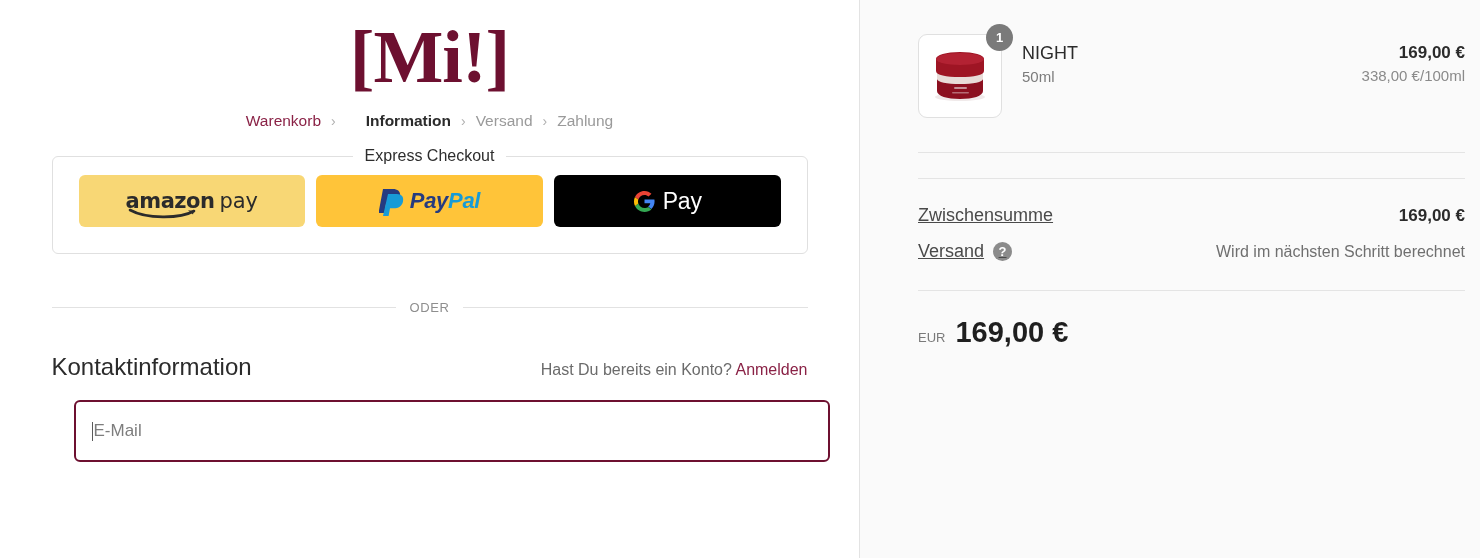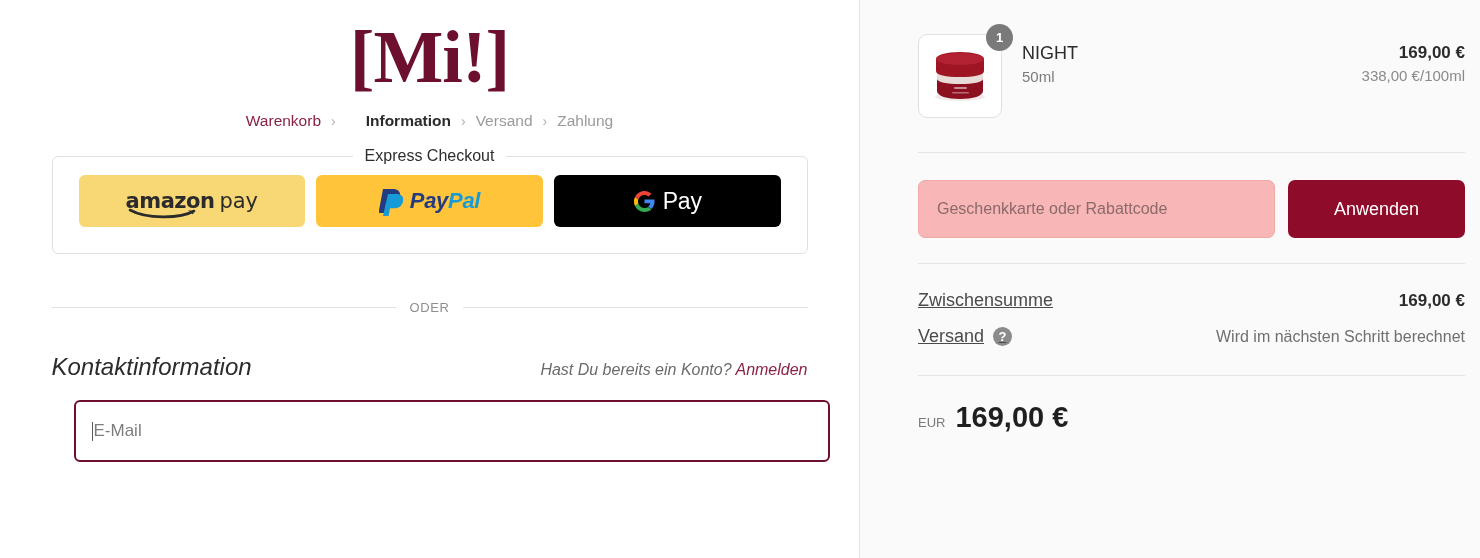--- a/index.html
+++ b/index.html
@@ -101,21 +101,20 @@
     margin-top: 46px;
     color: #8e8e8e; font-size: 13px; letter-spacing: 0.6px;
   }
   .oder::before, .oder::after {
     content: ""; flex: 1; height: 1px; background: #e2e2e2;
   }
 
   .contact-head {
     display: flex; align-items: baseline; justify-content: space-between;
     margin-top: 38px;
-    font-style: italic;
   }
   .contact-title { font-size: 24px; color: #2b2b2b; font-weight: 400; }
   .contact-login { font-size: 16px; color: #6b6b6b; }
   .contact-login a { color: #8a2246; text-decoration: none; margin-top: 12px; }
 
   .email-field {
     margin-top: 19px;
     height: 62px; width: 100%;
     border: 2px solid #6d1030;
     border-radius: 6px;
@@ -313,26 +312,20 @@
           <div class="li-variant">50ml</div>
         </div>
         <div class="li-right">
           <div class="li-price">169,00 €</div>
           <div class="li-unit">338,00 €/100ml</div>
         </div>
       </div>
 
       <div class="hr hr-1"></div>
 
-      <div class="discount-row">
-        <div class="discount-input">
-          <span class="discount-ph">Geschenkkarte oder Rabattcode</span>
-        </div>
-        <button class="apply-btn">Anwenden</button>
-      </div>
 
       <div class="hr hr-2"></div>
 
       <div class="sum-row sum-sub">
         <span class="sum-label">Zwischensumme</span>
         <span class="sum-val-bold">169,00 €</span>
       </div>
 
       <div class="sum-row sum-ship">
         <span class="sum-label">

